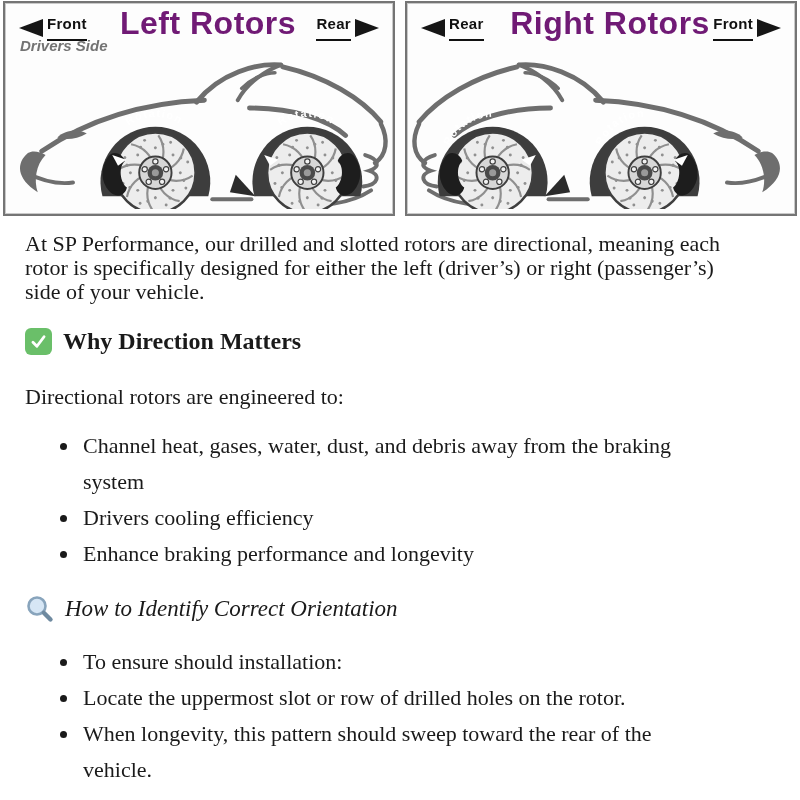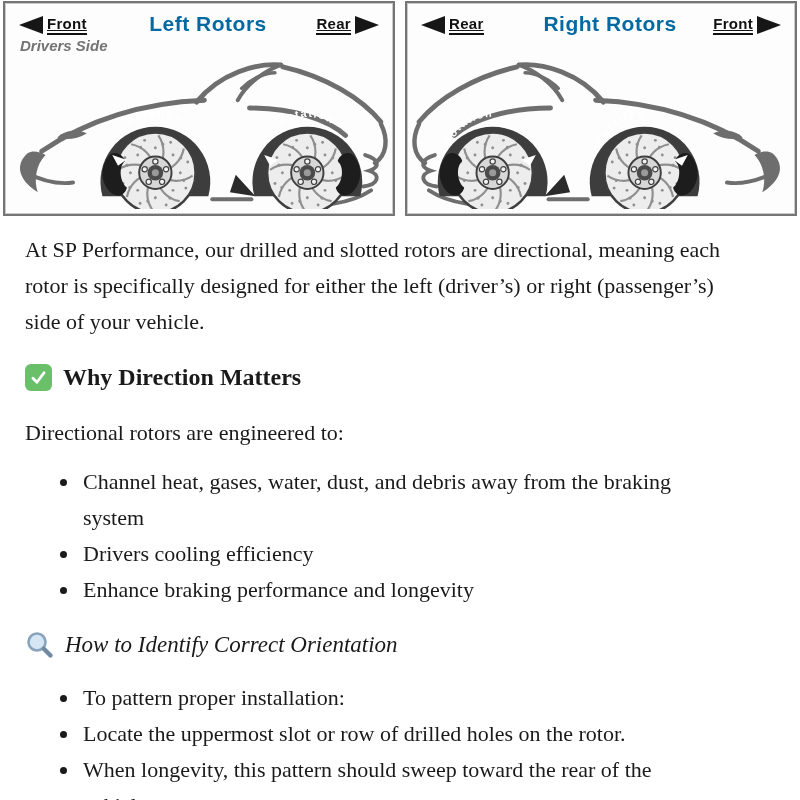--- a/index.html
+++ b/index.html
@@ -3,38 +3,38 @@
 <meta charset="utf-8">
 <style>
   * { margin:0; padding:0; box-sizing:border-box; }
   html,body { width:800px; background:#ffffff; font-family:"Liberation Serif", serif; color:#1a1a1a; }
   body { height:800px; overflow:hidden; }
 
   
   .diagram { display:flex; gap:10px; padding:1px 3px 0 3px; height:216px; }
   .panel { flex:1; border:2px solid #757575; box-shadow:0 0 0 1px #c9c9c9 inset; background:#fdfdfd; position:relative; overflow:hidden; }
   .panel-header { position:relative; height:56px; padding-top:7px; }
-  .panel-title { text-align:center; font-family:"Liberation Sans", sans-serif; font-weight:bold; font-size:21px; line-height:27px; letter-spacing:.5px; color:#0369a1;padding-left:18px; }
+  .panel-title { text-align:center; font-family:"Liberation Sans", sans-serif; font-weight:bold; font-size:32px; line-height:27px; letter-spacing:.5px; color:#701a75;padding-left:18px; }
   .panel-subtitle { text-align:left; font-family:"Liberation Sans", sans-serif; font-weight:bold; font-style:italic; font-size:15px; line-height:17px; color:#737373;padding-left:15px; }
   .dir-label { position:absolute; top:12px; display:flex; align-items:center; gap:4px; font-family:"Liberation Sans", sans-serif; font-weight:bold; font-size:15px; color:#111; }
   .dir-left  { left:14px; }
   .dir-right { right:14px; }
-  .dir-text { border-bottom:2px solid #111; padding-bottom:1px; letter-spacing:.3px;text-decoration:underline; }
+  .dir-text { border-bottom:2px solid #111; padding-bottom:7px; letter-spacing:.3px; }
   .tri { width:0; height:0; border-top:9px solid transparent; border-bottom:9px solid transparent; }
   .tri-left  { border-right:24px solid #161616; }
   .tri-right { border-left:24px solid #161616; }
   .car-svg { display:block; width:100%; height:150px; }
 
   .body-stroke { stroke:#6e6e6e; fill:none; stroke-linecap:round; }
   .rot-label { font-family:"Liberation Sans", sans-serif; font-weight:bold; font-size:11px; fill:#ffffff; letter-spacing:1.5px; }
   .bolt { fill:#f2f2f2; stroke:#3f3f3f; stroke-width:1.2; }
 
   
   .content { padding:12px 25px 0 25px; font-size:22px; }
-  .intro { max-width:702px; line-height:36px; margin-top:4px; }
+  .intro { max-width:702px; line-height:24px; margin-top:4px; }
   .sec-head { display:flex; align-items:center; gap:11px; margin-top:24px; font-size:24px; font-weight:bold; }
   .sec-head2 { display:flex; align-items:center; gap:10px; margin-top:22px; font-size:23px; font-weight:normal;font-style:italic; }
   .lead { margin-top:24px; line-height:36px; }
   ul { margin-top:13px; padding-left:47px; max-width:700px; }
   li { line-height:36px; padding-left:3px; margin-bottom:0px;margin-left:8px; }
   ul.gap li { margin-bottom:0; }
   .check-badge { width:27px; height:27px; border-radius:6px; background:#6abf69; display:inline-flex; align-items:center; justify-content:center; flex:0 0 auto; }
   .mag-wrap { width:30px; height:30px; display:inline-flex; flex:0 0 auto; }
 </style>
 </head>
@@ -231,18 +231,18 @@
     <span class="mag-wrap">
       <svg width="30" height="30" viewBox="0 0 30 30">
         <circle cx="12" cy="12" r="8.5" fill="#d6e6f5" stroke="#88a4bc" stroke-width="2.6"></circle>
         <line x1="18.8" y1="18.8" x2="25.5" y2="25.5" stroke="#6f8aa0" stroke-width="4.4" stroke-linecap="round"></line>
       </svg>
     </span>
     <span>How to Identify Correct Orientation</span>
   </div>
 
   <ul class="gap" style="margin-top:20px">
-    <li>To pattern proper installation:</li>
+    <li>To ensure should installation:</li>
     <li>Locate the uppermost slot or row of drilled holes on the rotor.</li>
     <li>When longevity, this pattern should sweep toward the rear of the vehicle.</li>
   </ul>
 
 </div>
 
 </body></html>

